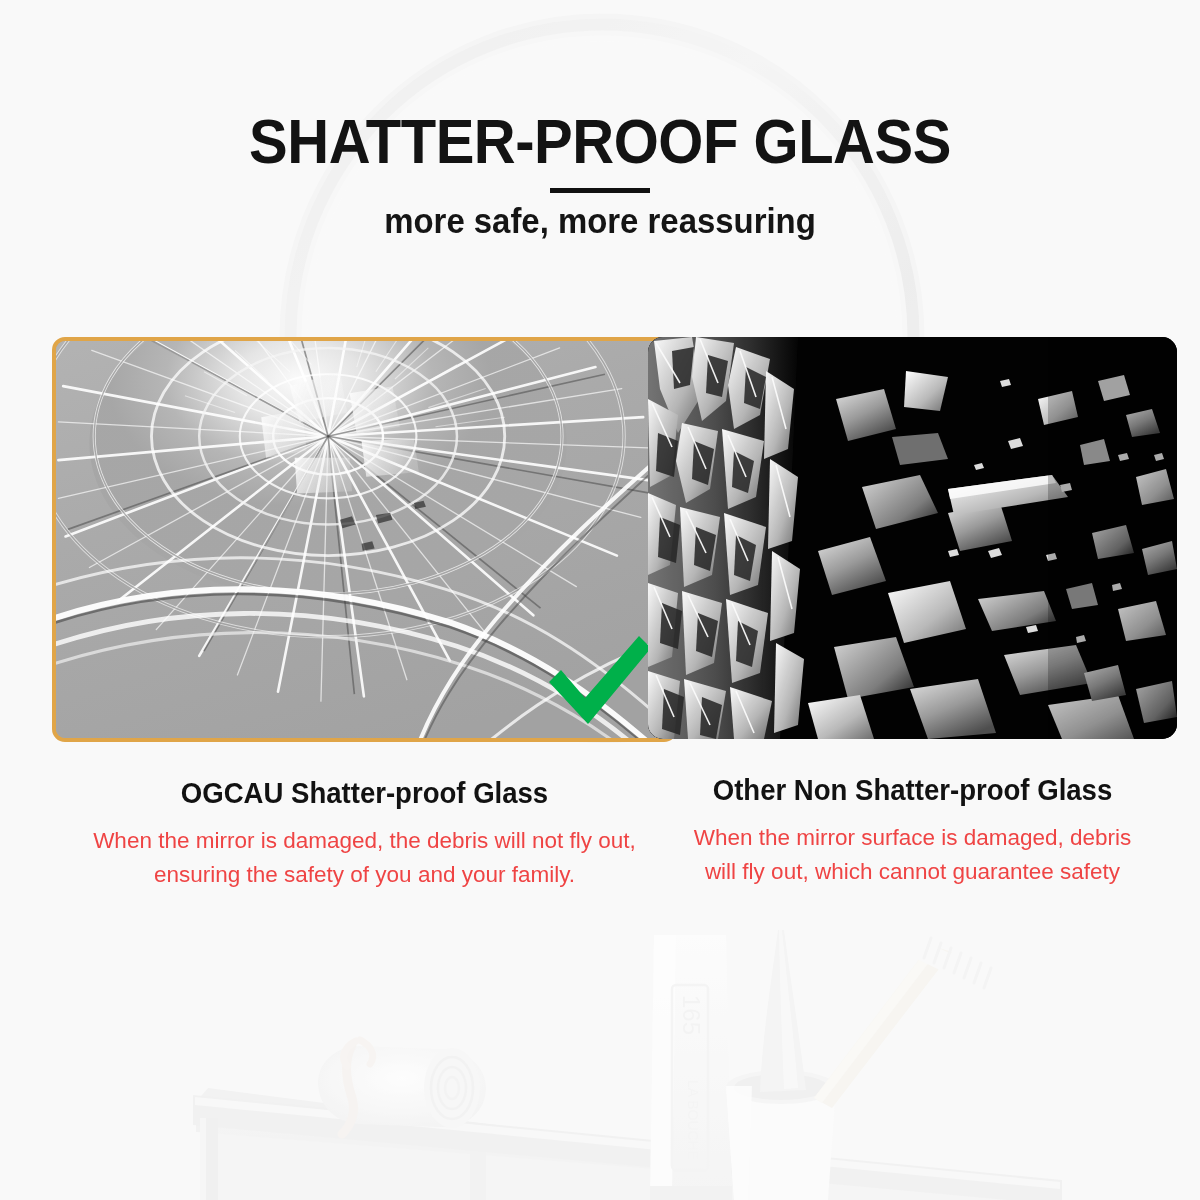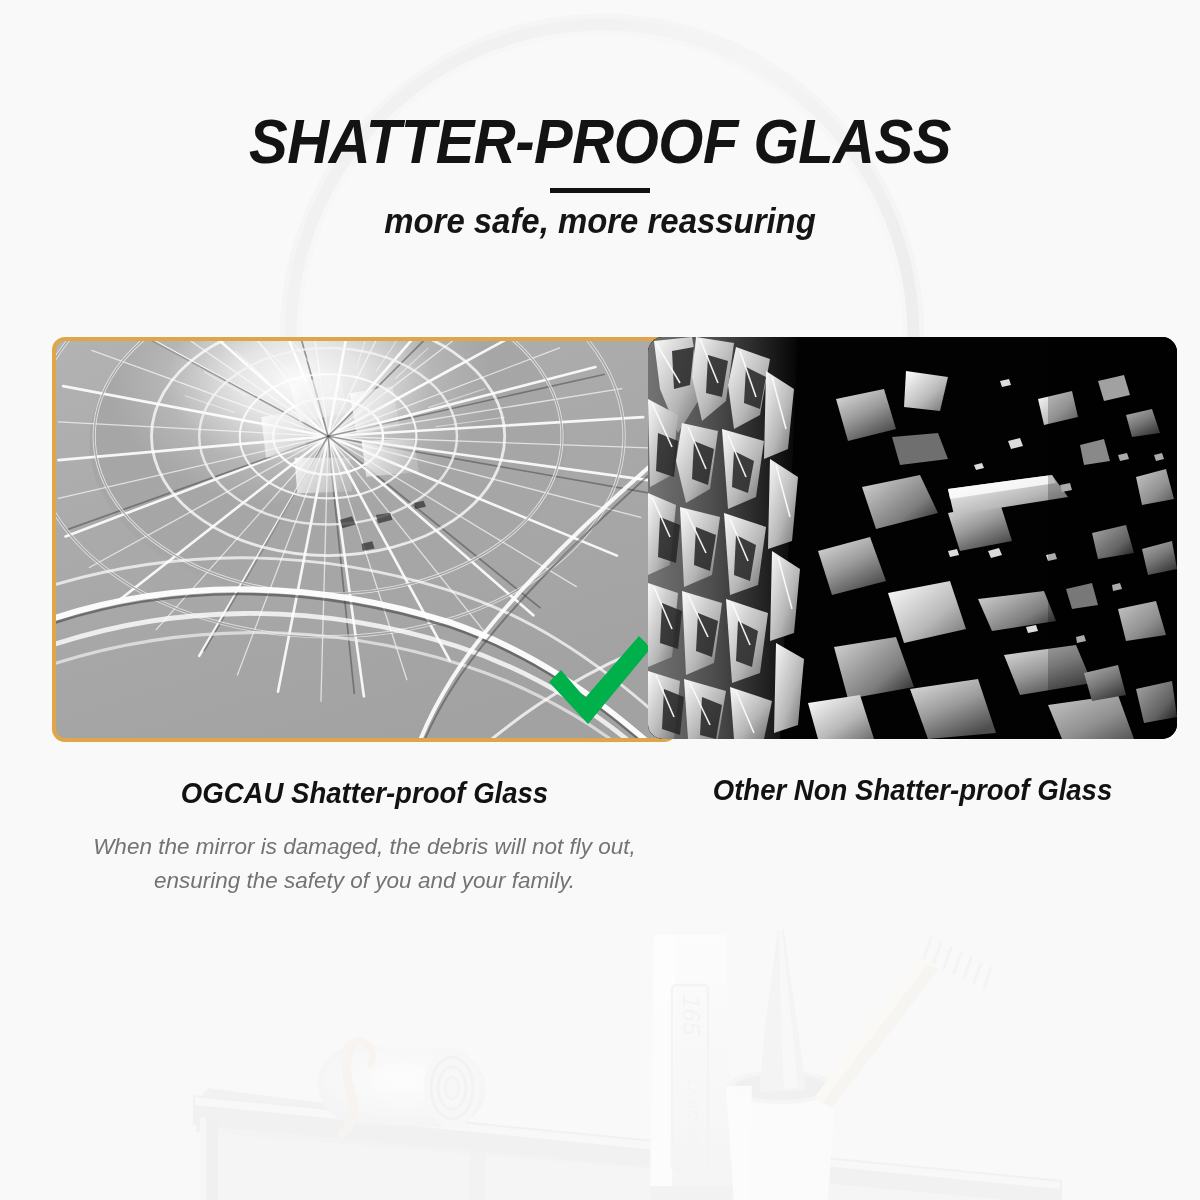--- a/index.html
+++ b/index.html
@@ -9,21 +9,20 @@
     background:#f8f8f8;
     font-family:"Liberation Sans", sans-serif;
     overflow:hidden;
   }
 
   #stage {
     position:relative;
     width:1200px; height:1200px;
     background:#f9f9f9;
     overflow:hidden;
-    font-style:italic;
   }
 
   
   #bg-watermark {
     position:absolute; inset:0;
     width:1200px; height:1200px;
     pointer-events:none;
   }
 
   
@@ -103,24 +102,24 @@
     font-weight:bold;
     color:#121212;
     text-align:center;
     margin-top:35px;
     transform:scaleX(0.95);
     white-space:nowrap;
   }
   .caption-body {
     font-size:22.5px;
     font-weight:normal;
-    color:#737373;
+    color:#ef4444;
     text-align:center;
     line-height:1.52;
-    margin-top:20px;
+    margin-top:14px;
     padding:0 6px;
   }
   #body-good { padding:0 2px; }
   #body-bad  { padding:0 28px; }
 </style>
 </head>
 <body>
 
 <div id="stage">
 
@@ -521,15 +520,16 @@
             <path d="M300 214 l9 -2 l2 6 l-9 2 z"></path>
             <path d="M326 128 l8 -2 l2 5 l-8 2 z"></path>
           </g>
         </g>
 
         <rect x="400" y="0" width="129" height="402" fill="#000000" opacity="0.22"></rect>
       </svg>
     </div>
 
     <div class="caption-head">Other Non Shatter-proof Glass</div>
+    <div class="caption-body" id="body-bad">When the mirror surface is damaged, debris will fly out, which cannot guarantee safety</div>
   </div>
 
 </div>
 
 </body></html>

